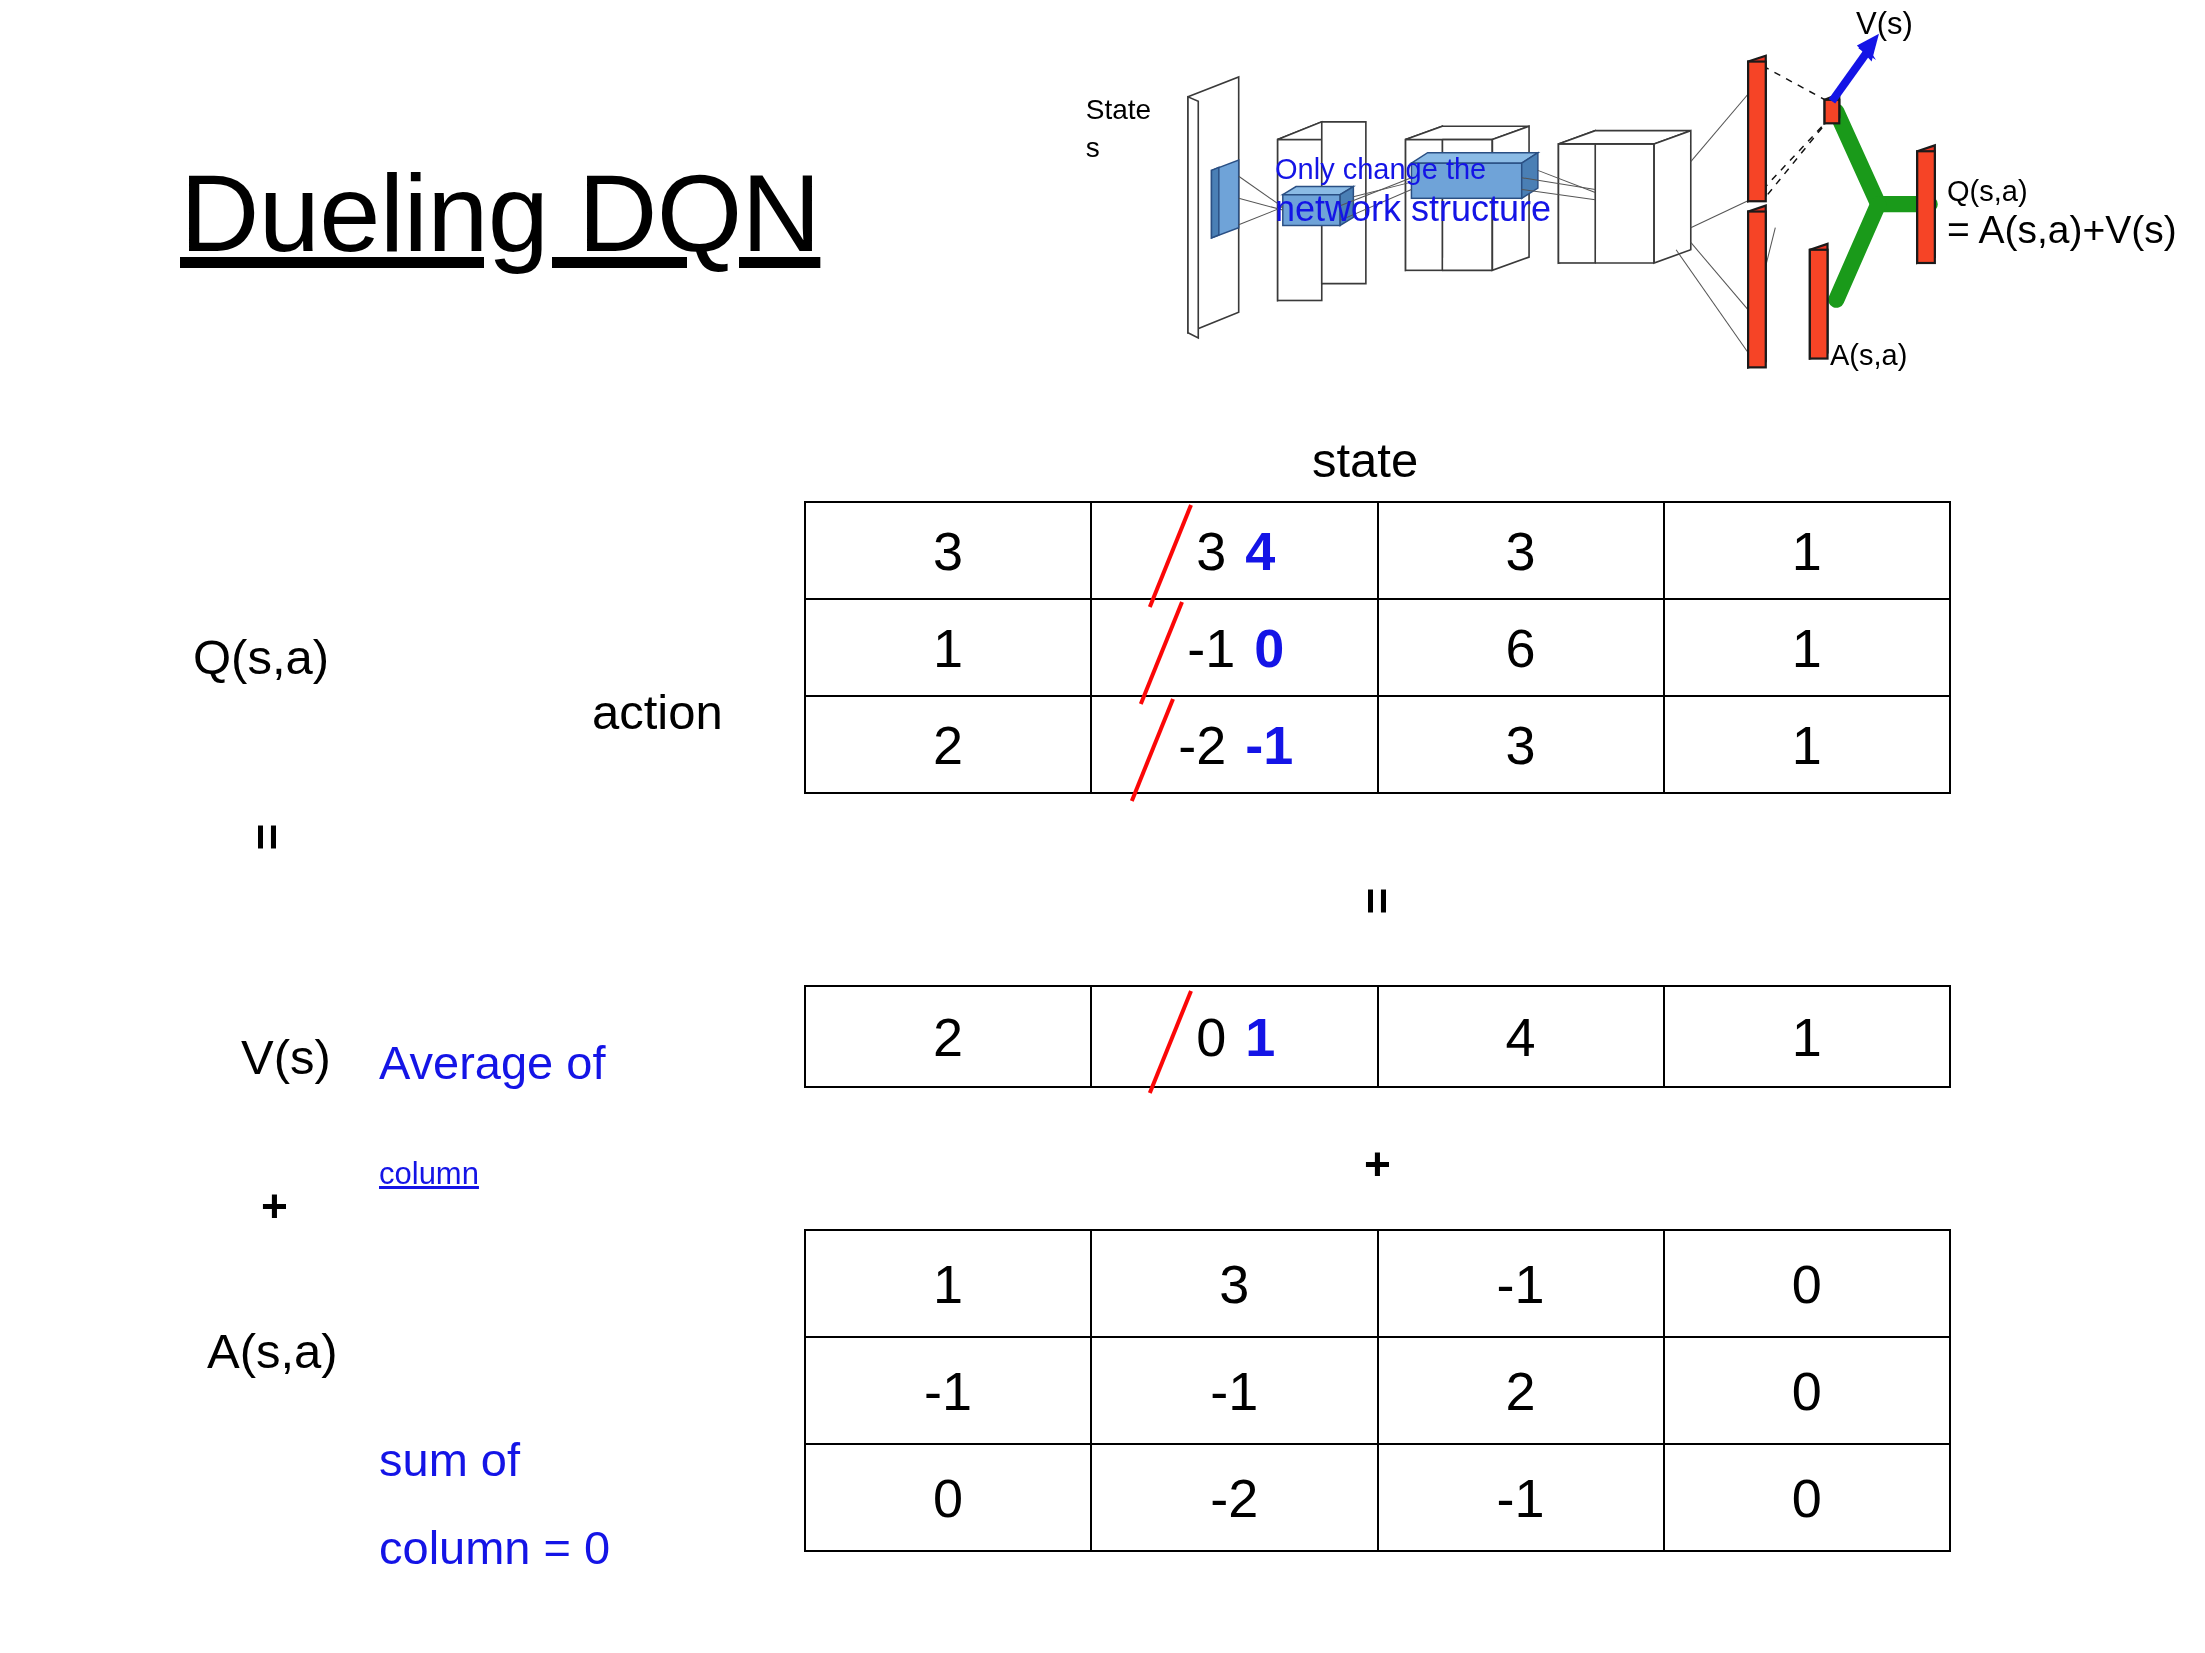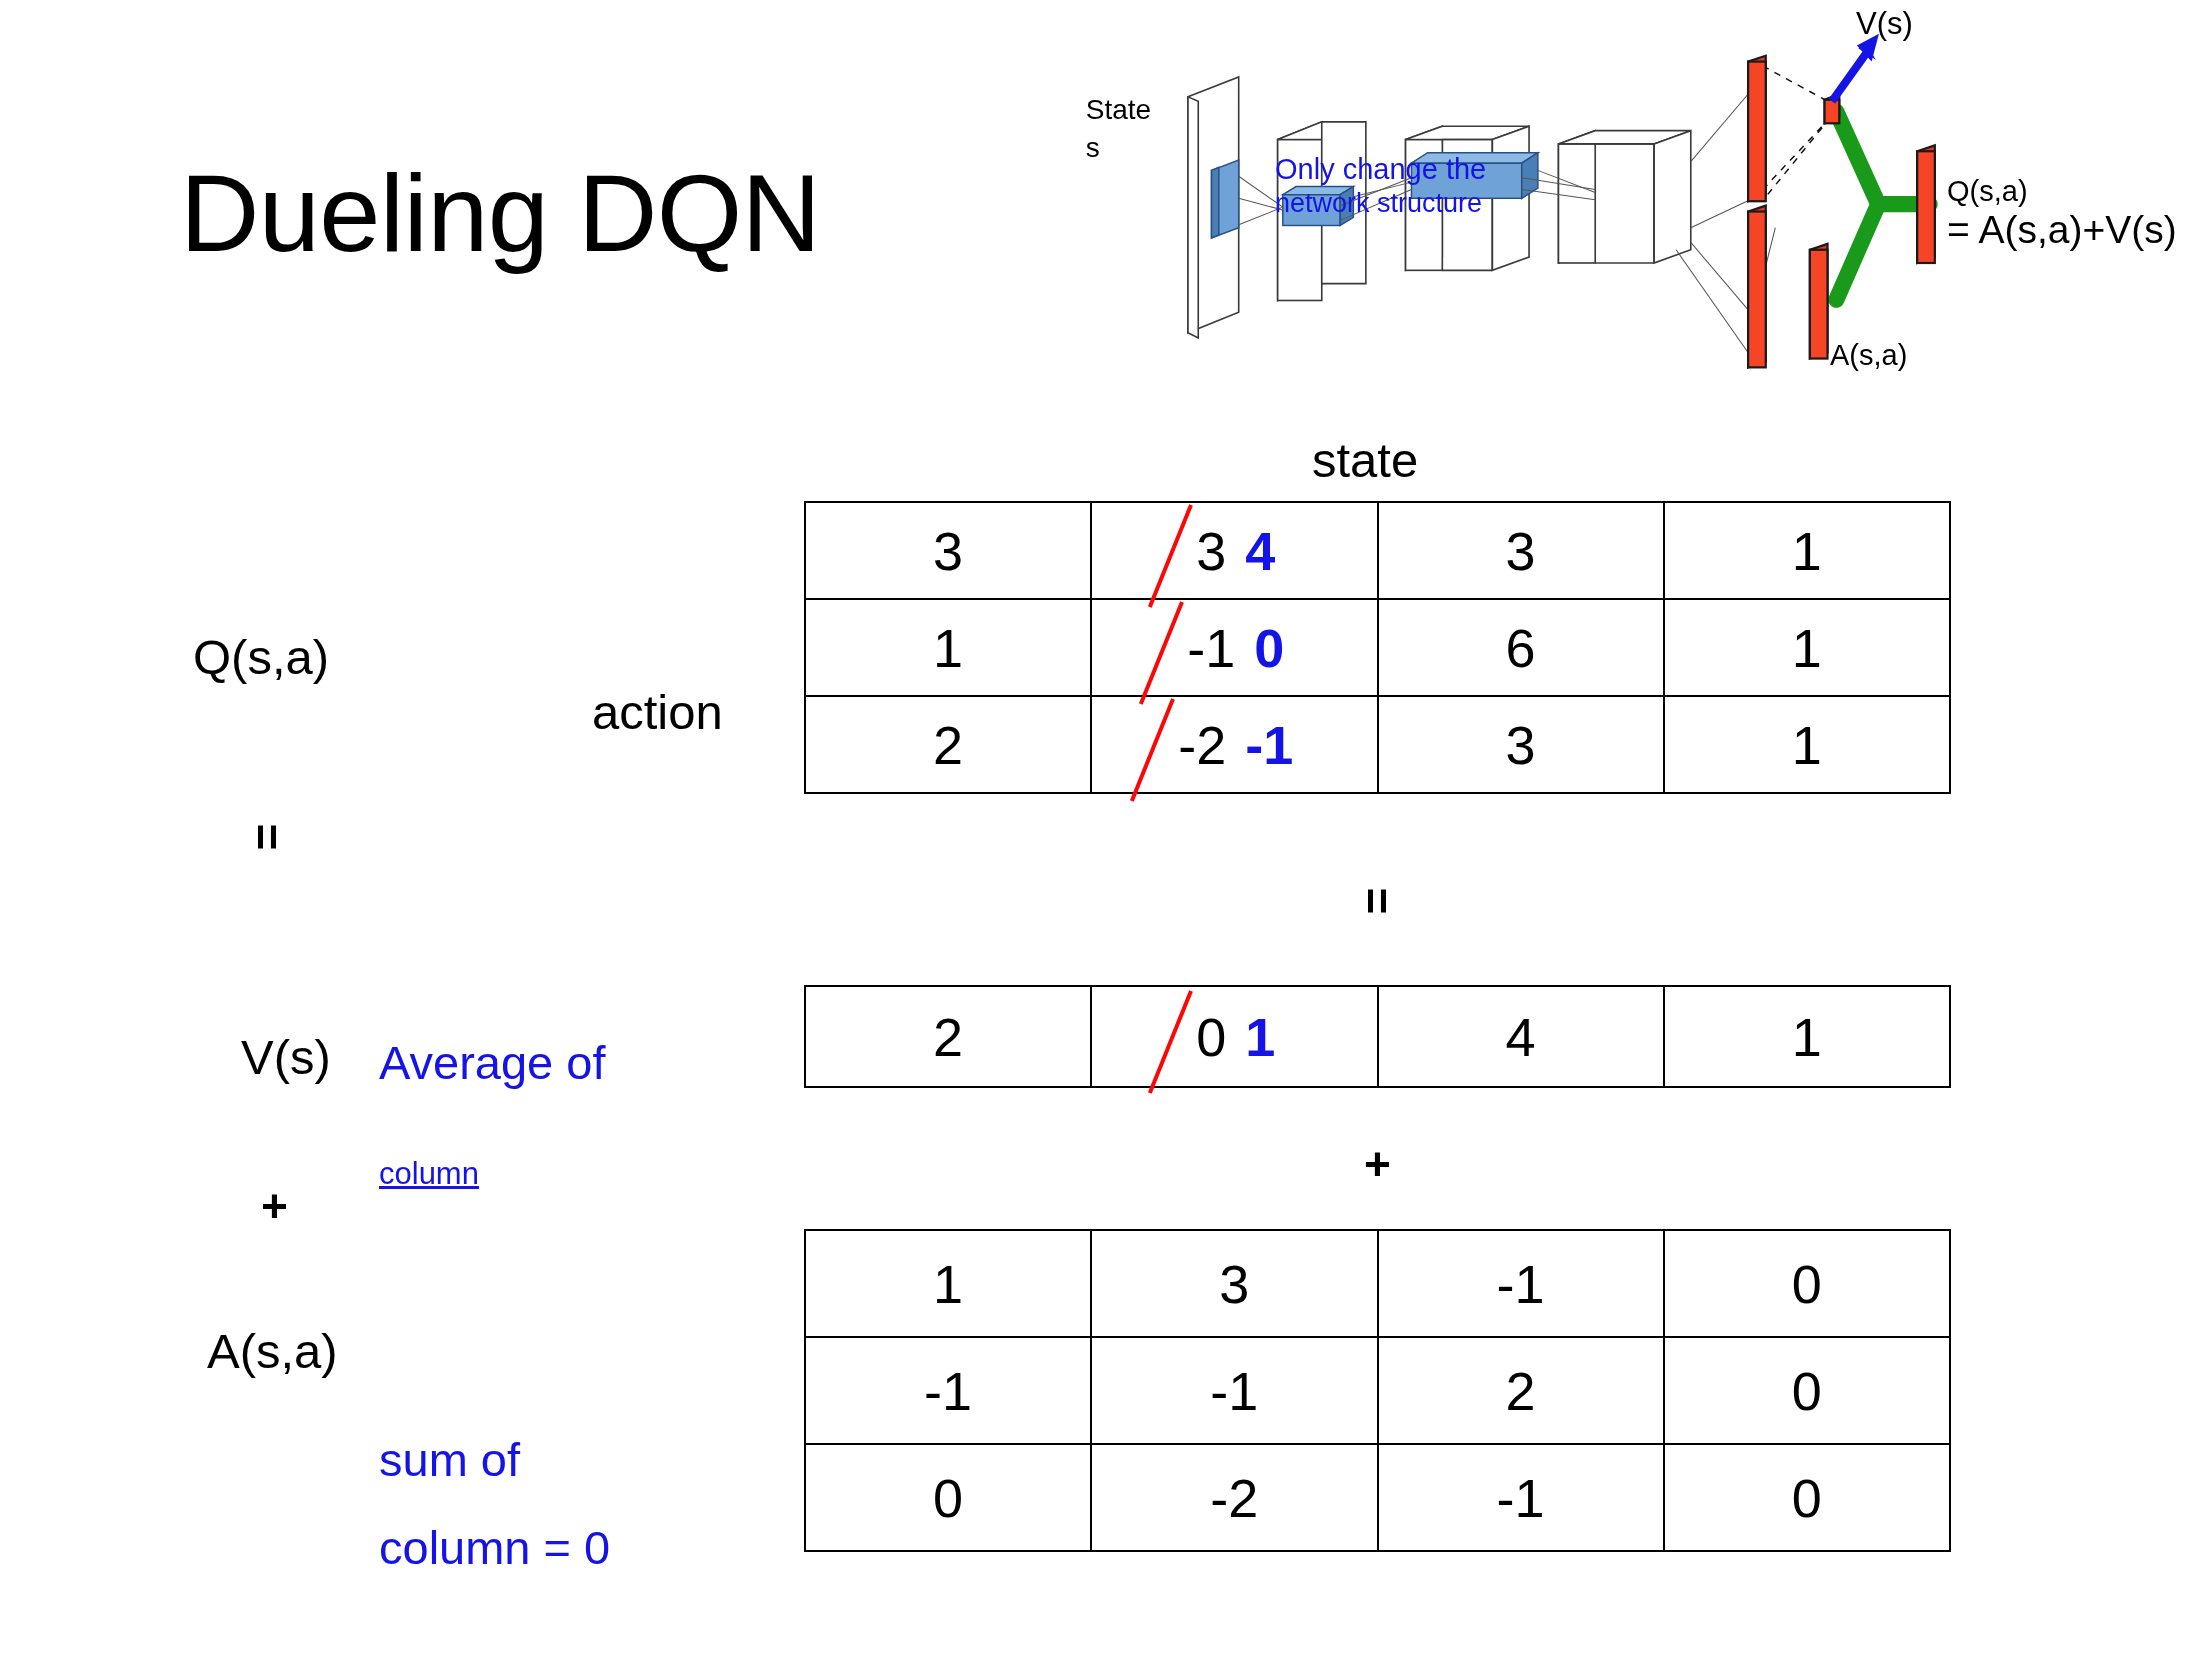--- a/index.html
+++ b/index.html
@@ -20,20 +20,21 @@
   #slide-title {
     position: absolute;
     left: 180px;
     top: 158px;
     font-size: 110px;
     line-height: 1;
     font-weight: 400;
     color: #000000;
     letter-spacing: -0.7px;
     white-space: nowrap;
+    text-decoration: underline;
   }
 
   
   #network-diagram {
     position: absolute;
     left: 1088px;
     top: 7.4px;
     width: 1110px;
     height: 412px;
   }
@@ -215,21 +216,21 @@
       <line x1="1012" y1="128" x2="1062" y2="58" stroke="#1414e6" stroke-width="11"></line>
       <polygon points="1072,40 1048,56 1072,72 1062,56" fill="#1414e6"></polygon>
       <polygon points="1076,36 1046,52 1066,74" fill="#1414e6"></polygon>
     </g>
   </svg>
 
   <div class="diag-label" style="left:-2.2px; top:87px; font-size:28px;" data-name="diagram-state-label-line1">State</div>
   <div class="diag-label" style="left:-2.2px; top:125px; font-size:28px;" data-name="diagram-state-label-line2">s</div>
 
   <div class="diag-label blue" style="left:187px; top:146px; font-size:29px;" data-name="diagram-annotation-line1">Only change the</div>
-  <div class="diag-label blue" style="left:187px; top:181px; font-size:27px;text-align:center;" data-name="diagram-annotation-line2">network structure</div>
+  <div class="diag-label blue" style="left:187px; top:181px; font-size:36px;text-align:center;" data-name="diagram-annotation-line2">network structure</div>
 
   <div class="diag-label" style="left:768px; top:-1.5px; font-size:31px;" data-name="diagram-value-label">V(s)</div>
 
   <div class="diag-label" style="left:859px; top:168px; font-size:29px;" data-name="diagram-q-label-text">Q(s,a)</div>
   <div class="diag-label" style="left:859px; top:201px; font-size:39px;" data-name="diagram-q-equation-text">= A(s,a)+V(s)</div>
   <div class="diag-label" style="left:742px; top:332px; font-size:29px;" data-name="diagram-advantage-label">A(s,a)</div>
 </div>
 
 <style>
 </style>

